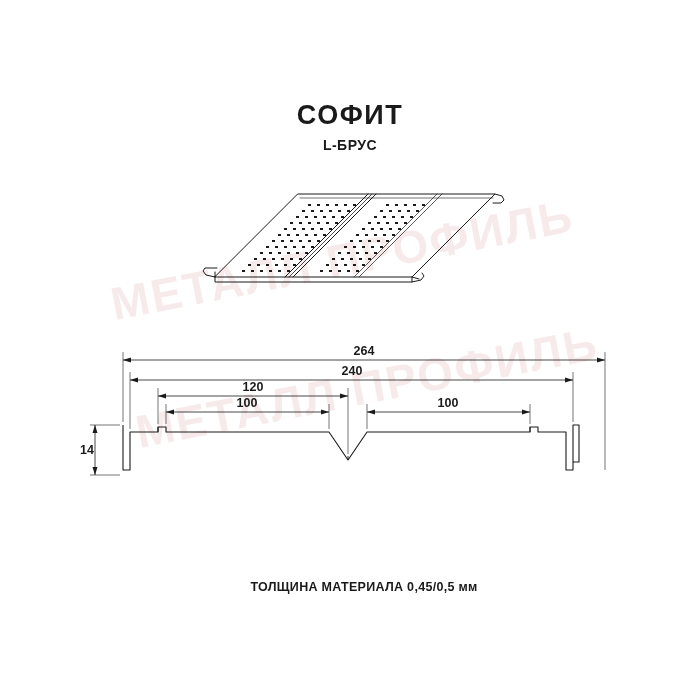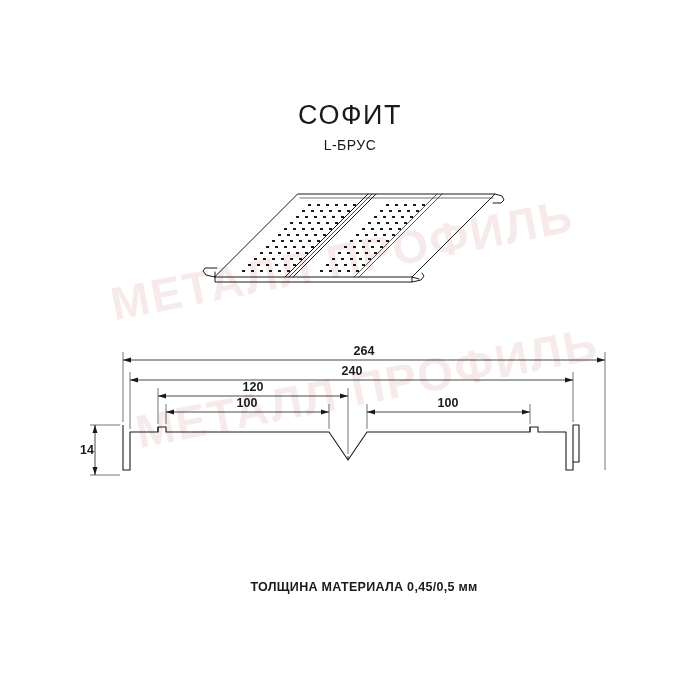--- a/index.html
+++ b/index.html
@@ -21,32 +21,32 @@
     width: 700px;
     height: 700px;
   }
   .title {
     position: absolute;
     left: 0;
     top: 100px;
     width: 700px;
     text-align: center;
     font-size: 27px;
-    font-weight: normal;
+    font-weight: bold;
     letter-spacing: 1.5px;
     color: #1a1a1a;
   }
   .subtitle {
     position: absolute;
     left: 0;
     top: 137px;
     width: 700px;
     text-align: center;
     font-size: 14px;
-    font-weight: normal;
+    font-weight: bold;
     letter-spacing: 0.5px;
     color: #1a1a1a;
   }
   .footnote {
     position: absolute;
     left: 14px;
     top: 580px;
     width: 700px;
     text-align: center;
     font-size: 12.5px;

